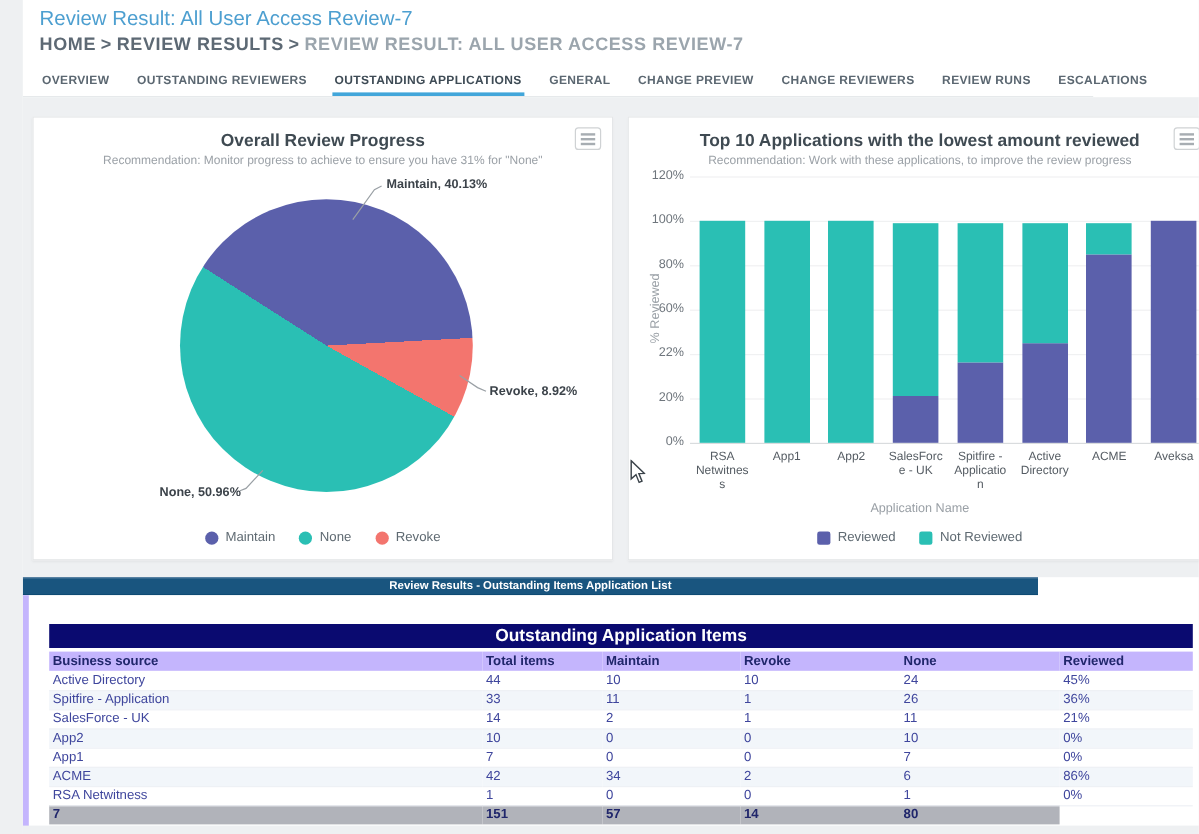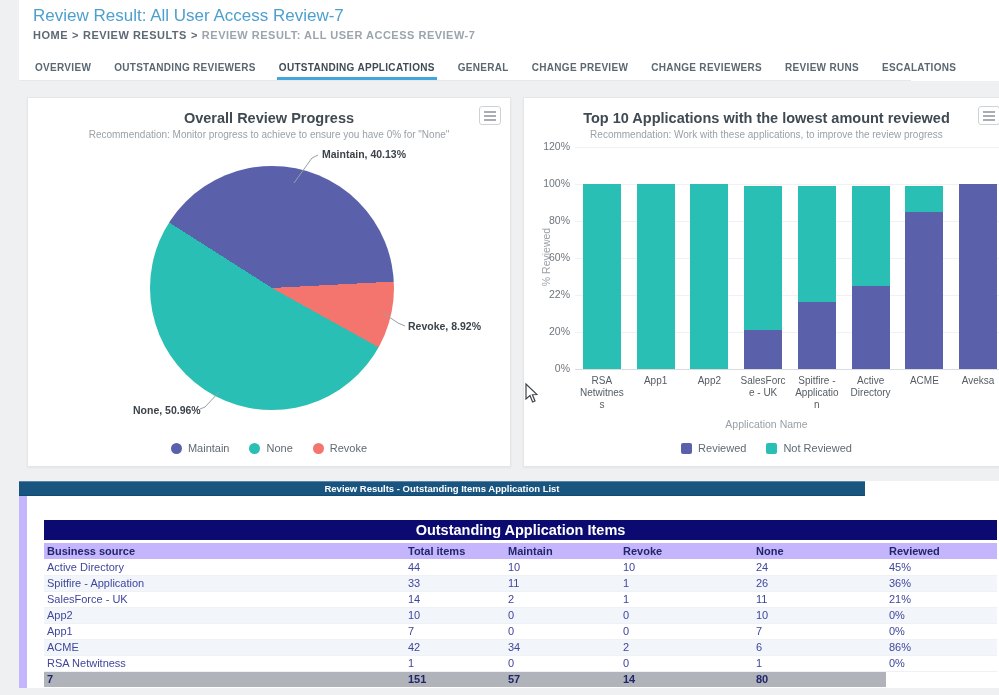--- a/index.html
+++ b/index.html
@@ -1,21 +1,21 @@
 <!DOCTYPE html>
 <html><head>
 <meta charset="utf-8">
 <style>
   * { margin:0; padding:0; box-sizing:border-box; }
   body { font-family:"Liberation Sans", sans-serif; background:#eef0f2; }
   #app { position:relative; width:999px; height:695px; background:#ffffff; overflow:hidden;margin-left:19px; }
 
   
   .page-title { position:absolute; left:14px; top:6px; font-size:17px; font-weight:400; color:#4d9fd0; }
-  .breadcrumb { position:absolute; left:14px; top:29px; font-size:11px; font-weight:bold; letter-spacing:.5px; color:#5d6974; }
+  .breadcrumb { position:absolute; left:14px; top:29px; font-size:15px; font-weight:bold; letter-spacing:.5px; color:#5d6974; }
   .breadcrumb .sep { margin:0 4px; color:#5d6974; }
   .breadcrumb .crumb-current { color:#9ba5ad; }
 
   
   #tab-bar { position:absolute; left:0; top:53px; width:892px; height:28px; display:flex; gap:19px; padding-left:14px; border-bottom:1px solid #e6e9eb; background:#fff; }
   .tab { font-size:10px; font-weight:bold; letter-spacing:.3px; color:#5b6771; padding:9px 2px 6px; cursor:pointer; white-space:nowrap; }
   .tab.active { color:#3e4b55; border-bottom:3px solid #42a6da; padding-bottom:3px; }
 
   
   #content { position:absolute; left:0; top:81px; width:999px; height:400px; background:#eef0f2; }
@@ -46,21 +46,21 @@
   .bar-seg { position:absolute; }
   .x-tick { position:absolute; width:56px; text-align:center; font-size:10px; line-height:12px; color:#555c63; white-space:pre-line; }
   .axis-name-x { position:absolute; left:0; top:320px; width:100%; text-align:center; font-size:10.5px; color:#9aa0a6; }
   .axis-name-y { position:absolute; left:-53px; top:153px; width:150px; text-align:center; font-size:10.5px; color:#9aa0a6; transform:rotate(-90deg); }
 
   
   #cursor { position:absolute; left:505px; top:302px; }
 
   
   #steel-bar { position:absolute; left:0; top:481px; width:846px; height:15px; background:#19557f; border-top:1px solid #5d84a5; border-bottom:1px solid #0e4a73; color:#fff; font-size:9.5px; font-weight:bold; text-align:center; line-height:13px; }
-  #lower { position:absolute; left:0; top:496px; width:900px; height:199px; background:#fff; border-left:8px solid #c4b5fd; }
+  #lower { position:absolute; left:0; top:496px; width:900px; height:199px; background:#fff; border-left:5px solid #c4b5fd; }
   #navy-bar { position:absolute; left:17px; top:24px; width:953px; height:20px; background:#0a0a70; color:#fff; font-size:14.5px; font-weight:bold; text-align:center; line-height:20px; }
   #items-table { position:absolute; left:17px; top:47px; width:953px; border-collapse:collapse; table-layout:fixed; }
   #items-table th { background:#c4b5fd; color:#20266b; font-size:11px; font-weight:bold; text-align:left; height:16px; padding:0 0 0 3px; }
   #items-table td { font-size:11px; color:#3f469d; height:16px; padding:0 0 0 3px; border-bottom:1px solid #eef1f5; }
   #items-table tr.alt td { background:#f2f6fa; }
   #items-table tr.total td { background:#b1b3ba; color:#20266b; font-weight:bold; border-bottom:none; }
   #items-table tr.total td.nofill { background:transparent; }
   #bottom-strip { position:absolute; left:0; top:688px; width:999px; height:7px; background:#eef0f2; }
 
   
@@ -85,21 +85,21 @@
       <div class="tab">CHANGE PREVIEW</div>
       <div class="tab">CHANGE REVIEWERS</div>
       <div class="tab">REVIEW RUNS</div>
       <div class="tab">ESCALATIONS</div>
     </div>
 
   <div id="content">
 
     <div class="card" id="card-pie">
       <div class="chart-title">Overall Review Progress</div>
-      <div class="chart-sub">Recommendation: Monitor progress to achieve to ensure you have 0% for "None"</div>
+      <div class="chart-sub">Recommendation: Monitor progress to achieve to ensure you have 31% for "None"</div>
       <div class="menu-icon">
         <span class="mi-bar"></span>
         <span class="mi-bar"></span>
         <span class="mi-bar"></span>
       </div>
       <div id="pie" style="background: conic-gradient(from -57.5deg, rgb(91, 96, 171) 0deg, rgb(91, 96, 171) 144.468deg, rgb(243, 117, 110) 144.468deg, rgb(243, 117, 110) 176.58deg, rgb(42, 191, 180) 176.58deg, rgb(42, 191, 180) 360.036deg);"></div>
       <svg id="callout-svg" width="484" height="370">
         <polyline points="266,85 284,60 290,57" fill="none" stroke="#9aa0a5" stroke-width="1"></polyline>
         <polyline points="355,215 370,225 377,228" fill="none" stroke="#9aa0a5" stroke-width="1"></polyline>
         <polyline points="191,294 177,309 172,311" fill="none" stroke="#9aa0a5" stroke-width="1"></polyline>

